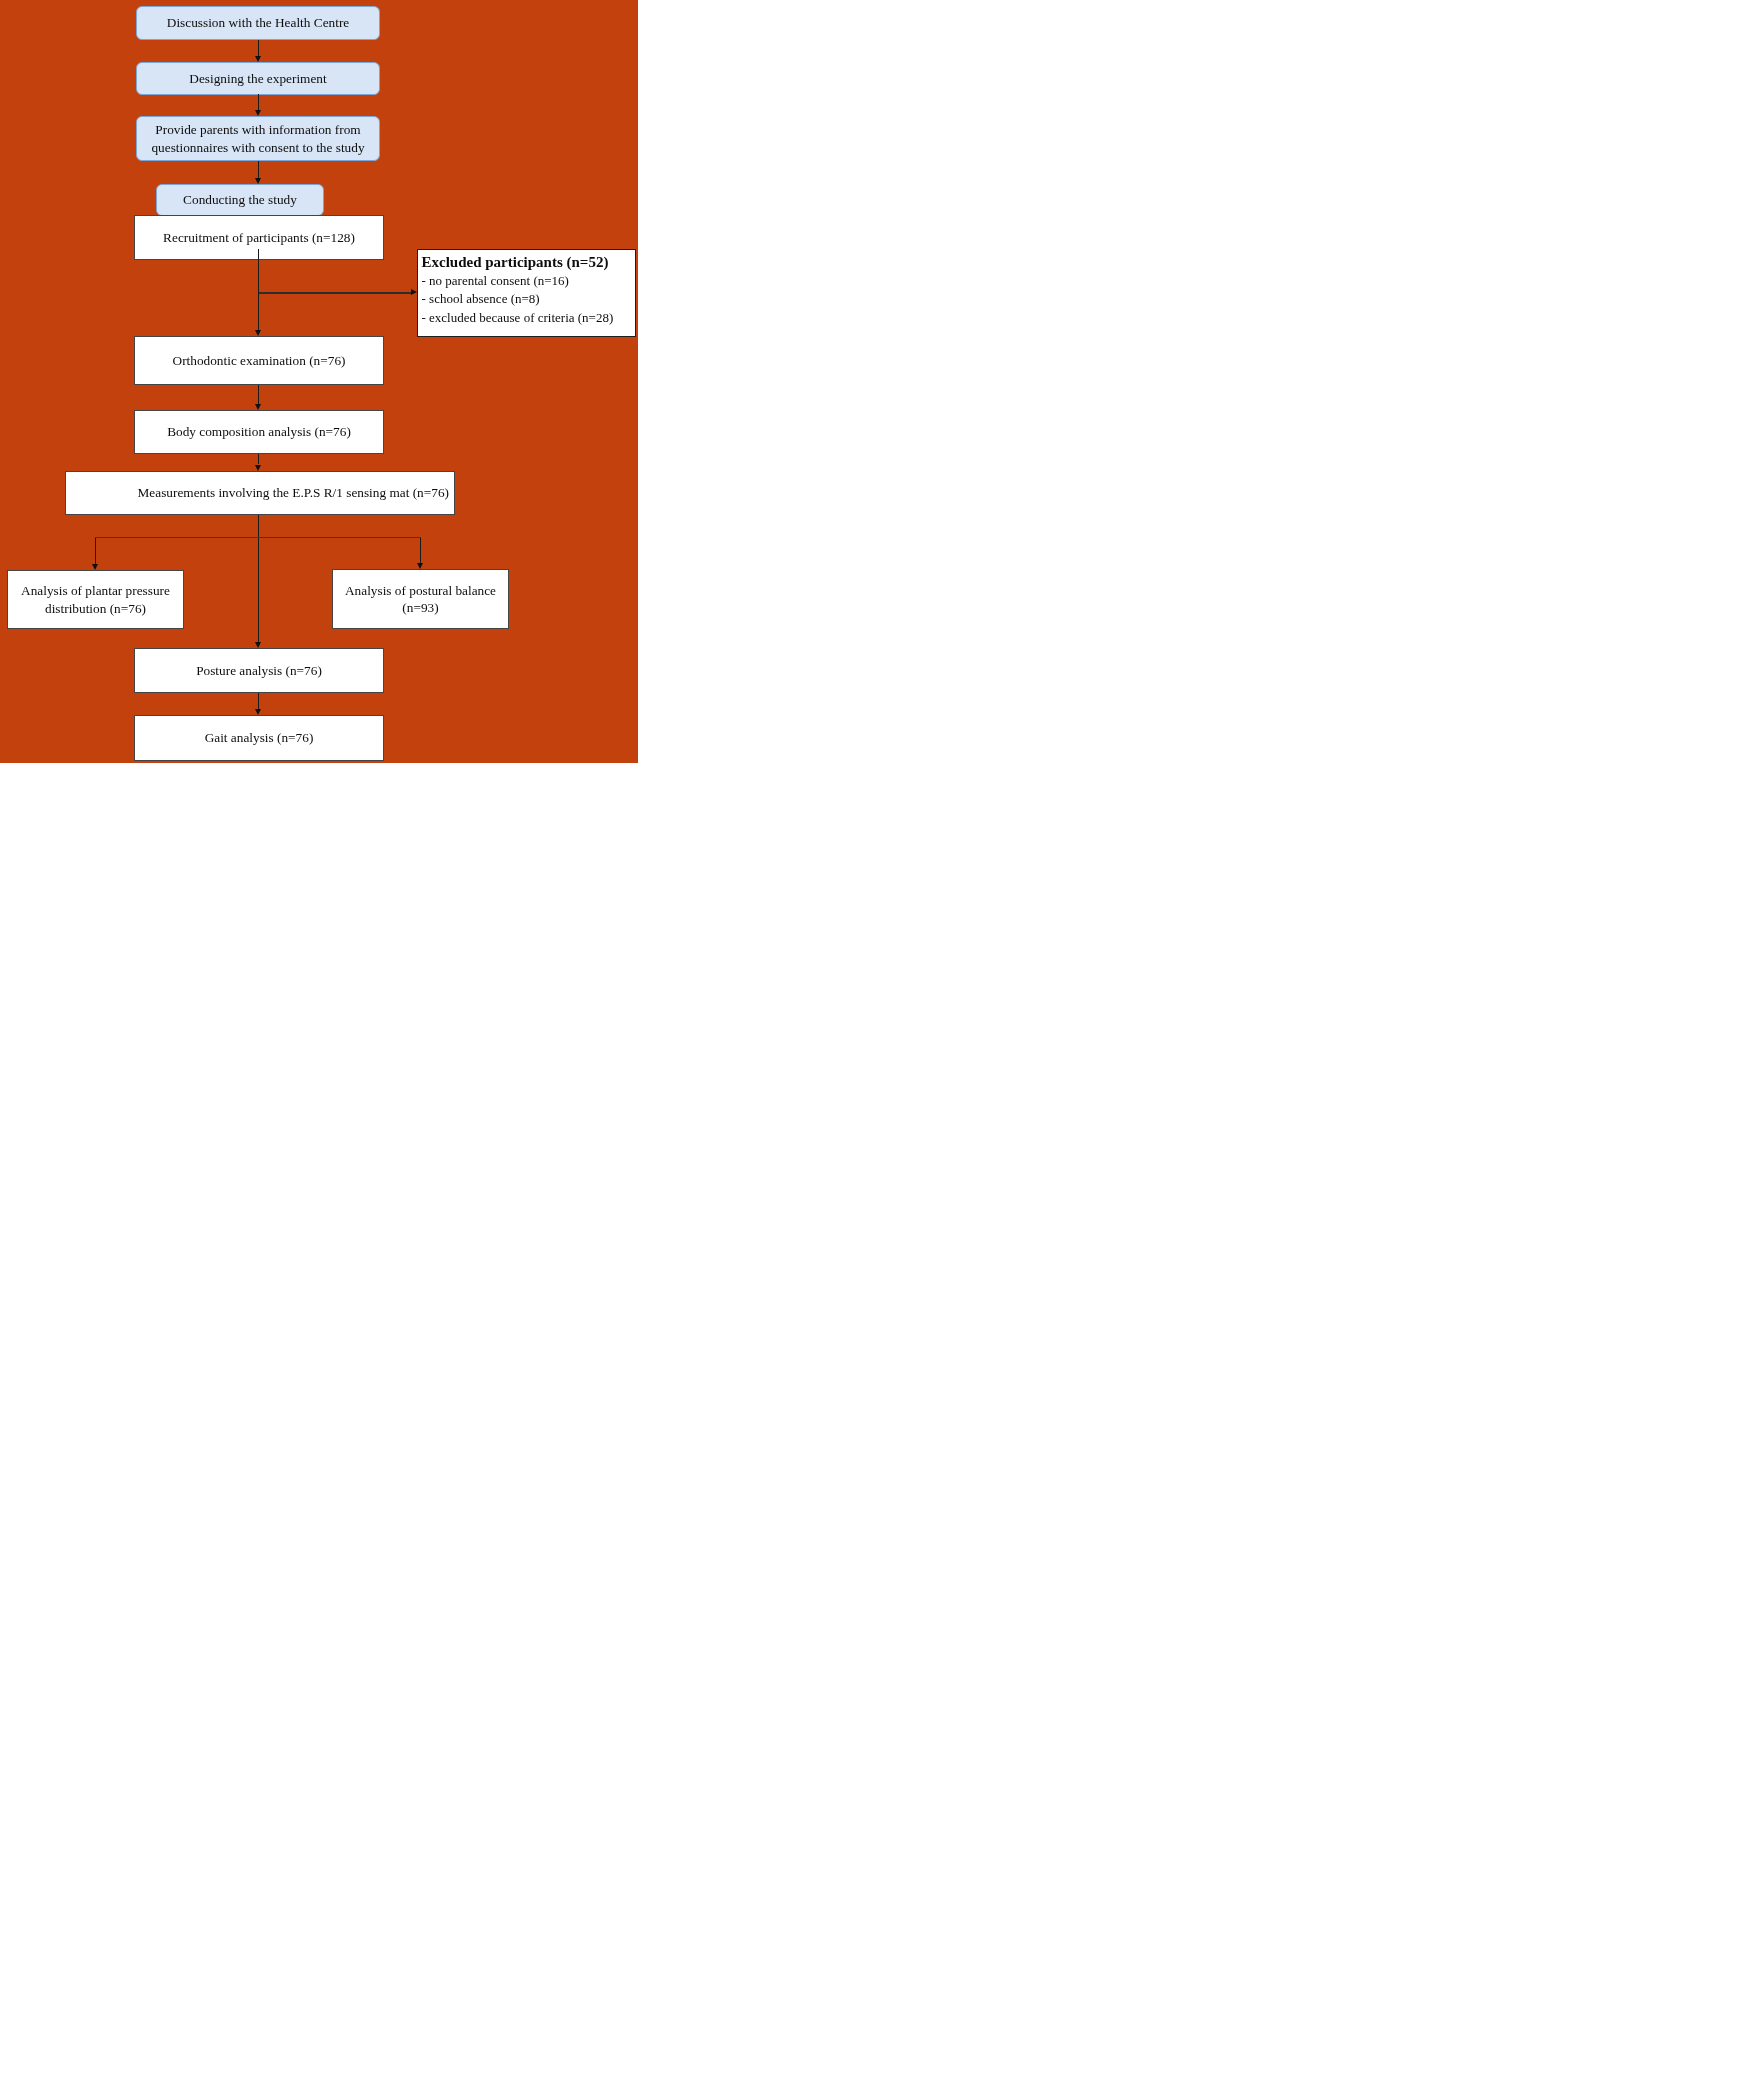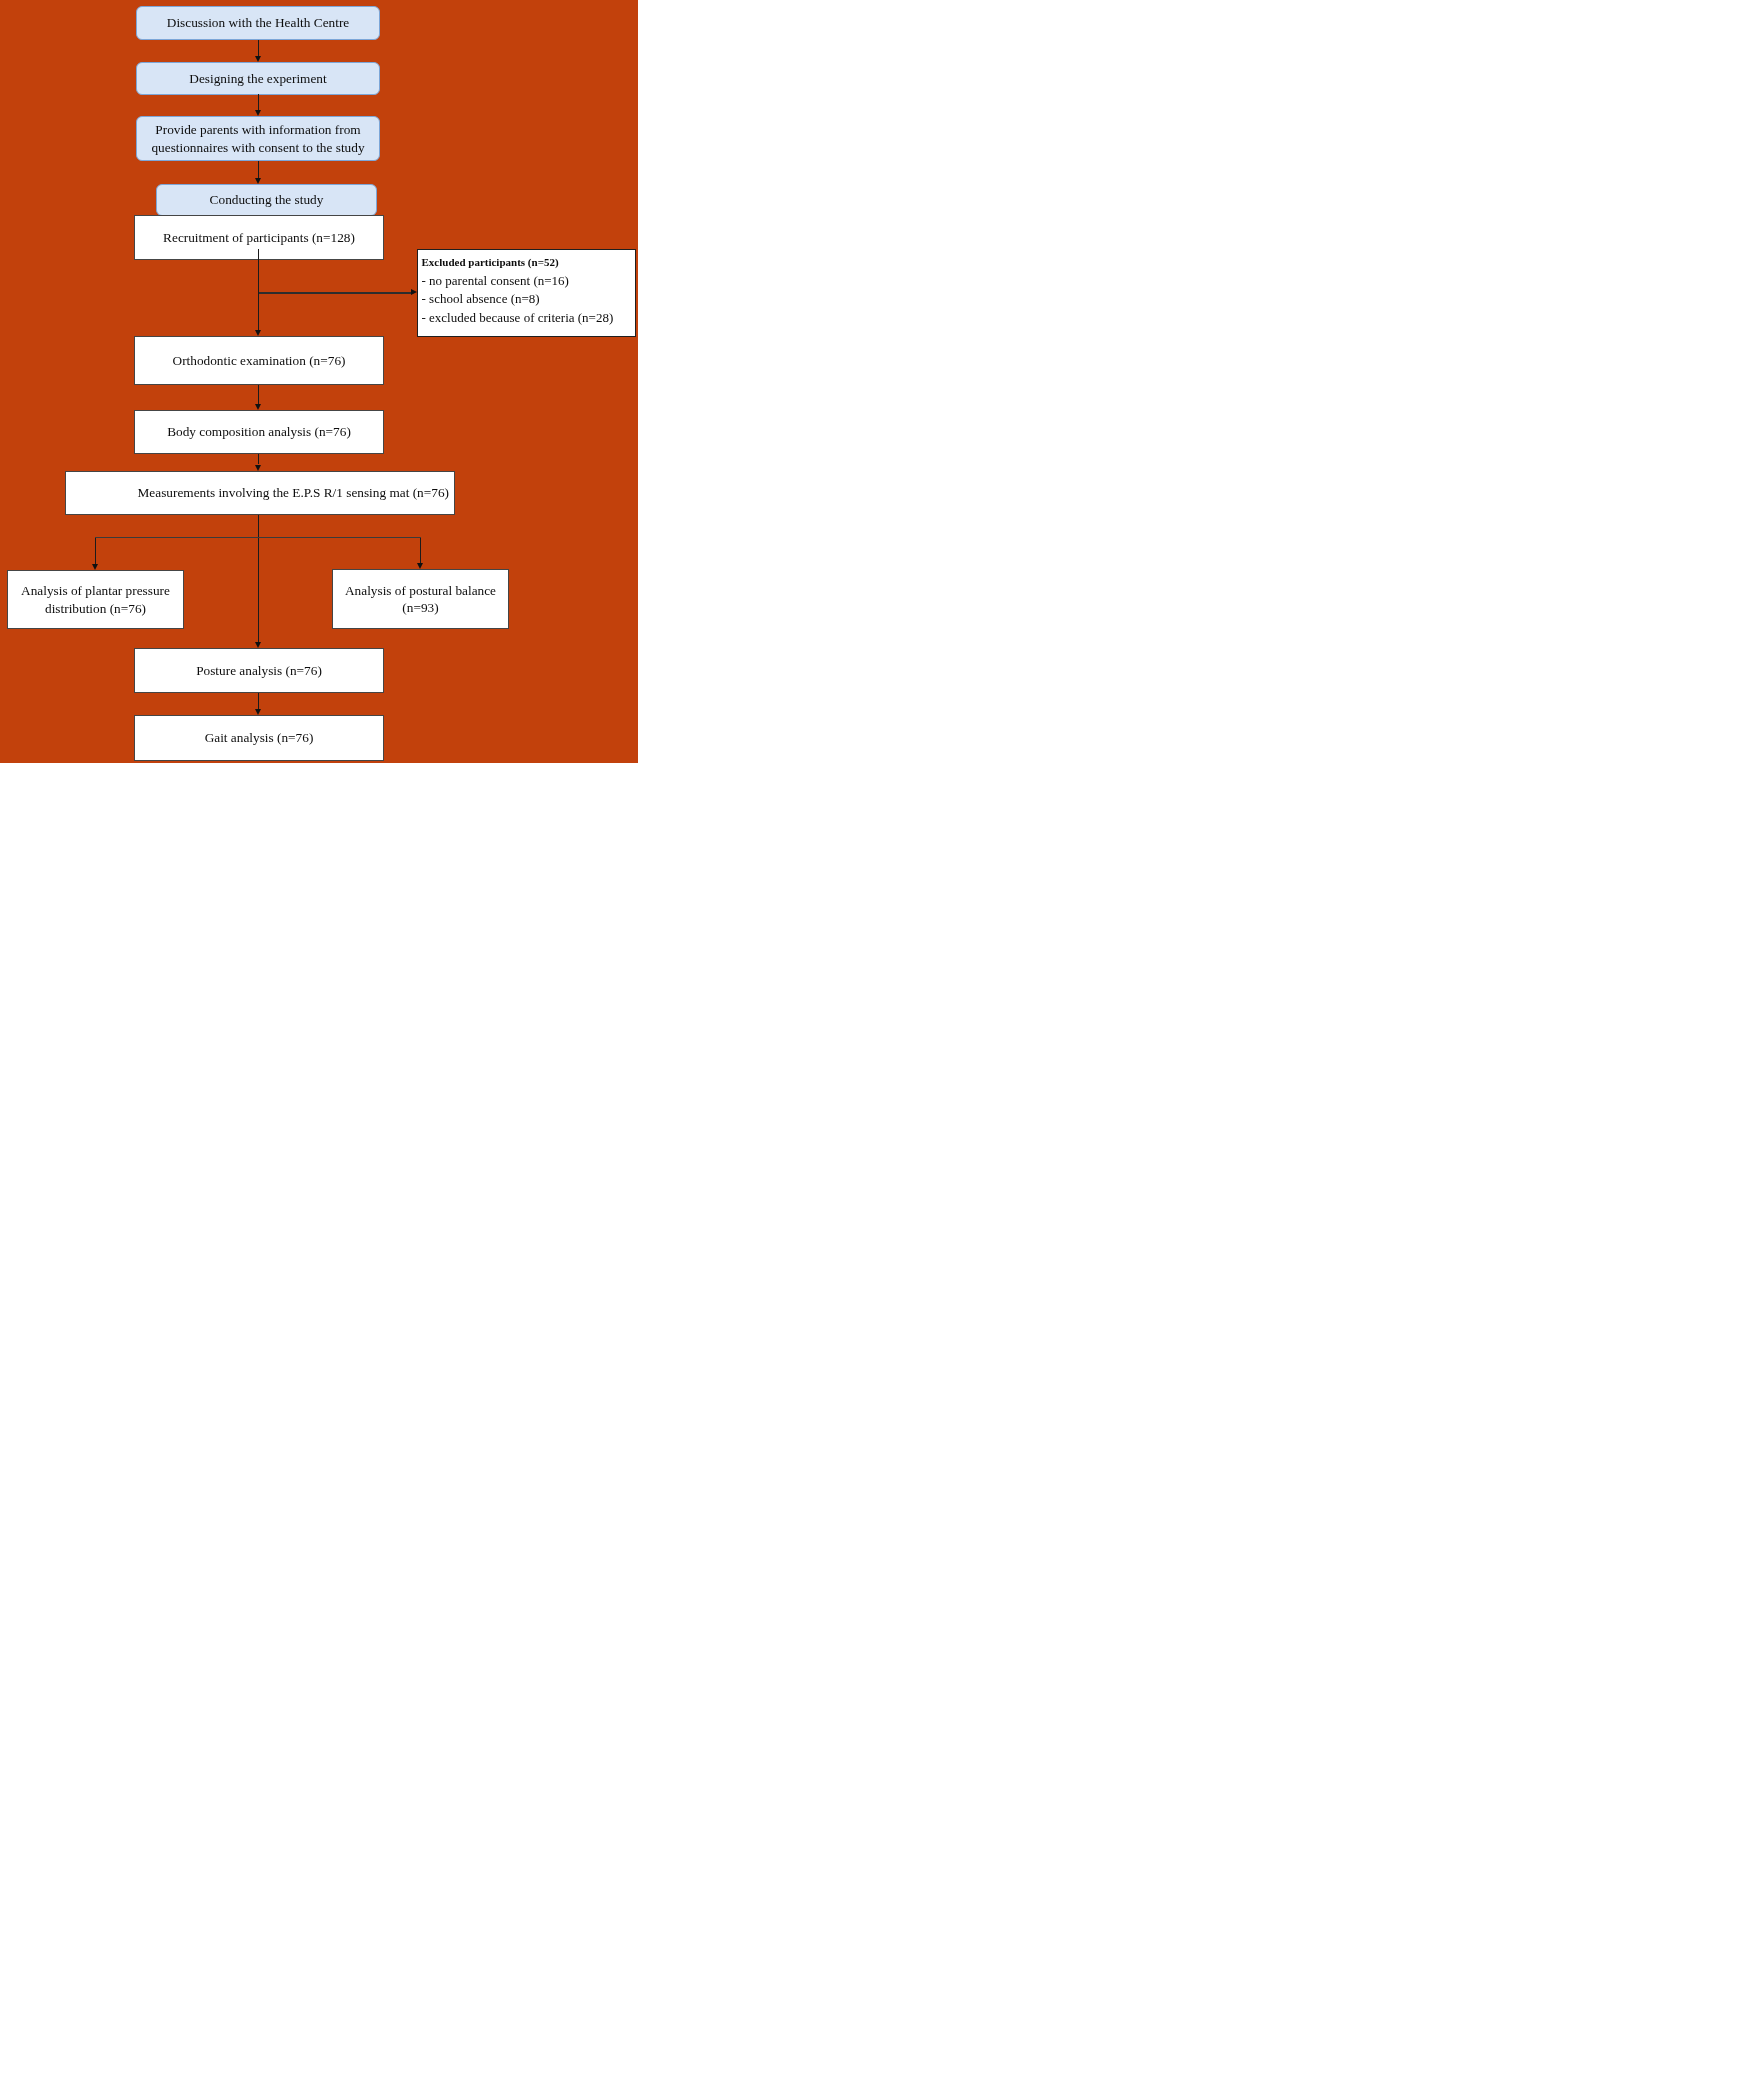--- a/index.html
+++ b/index.html
@@ -17,21 +17,21 @@
     background:#d8e5f6; border:1px solid #7ca6d8; border-radius:6px;
   }
   .white {
     background:#ffffff; border:1px solid #454545;
   }
   .excluded-box {
     position:absolute; box-sizing:border-box; background:#ffffff;
     border:1.5px solid #1f1f1f; text-align:left;
     font-size:13px; line-height:18.3px; padding:3px 2px 0 3.5px; color:#0d0d0d;
   }
-  .excluded-box .title { font-weight:bold; font-size:11px; line-height:19px; }
+  .excluded-box .title { font-weight:bold; font-size:15px; line-height:19px; }
   .vline { position:absolute; width:1px; background:#1b1b1b; }
   .hline { position:absolute; height:1px; background:#3a3a3a; }
   .hline.thick { height:1.5px; background:#2d2d2d; }
   .head-down {
     position:absolute; width:0; height:0;
     border-left:3.5px solid transparent; border-right:3.5px solid transparent;
     border-top:6px solid #101010;
   }
   .head-right {
     position:absolute; width:0; height:0;
@@ -60,21 +60,21 @@
   <div class="vline" style="left:258px; top:94px; height:16px;"></div>
   <div class="head-down" style="left:255px; top:110px;"></div>
 
   <div class="node blue pad-sm" style="left:136px; top:116px; width:244px; height:45px;">
     <span>Provide parents with information from questionnaires with consent to the study</span>
   </div>
 
   <div class="vline" style="left:258px; top:161px; height:17px;"></div>
   <div class="head-down" style="left:255px; top:178px;"></div>
 
-  <div class="node blue pad-sm" style="left:156px; top:184px; width:221px; height:32px;">
+  <div class="node blue pad-sm" style="left:156px; top:184px; width:168px; height:32px;">
     <span>Conducting the study</span>
   </div>
 
   <div class="node white pad-sm" style="left:134px; top:215px; width:250px; height:45px;">
     <span>Recruitment of participants (n=128)</span>
   </div>
 
   <div class="vline" style="left:258px; top:249px; height:81px;"></div>
   <div class="head-down" style="left:255px; top:330px;"></div>
 

